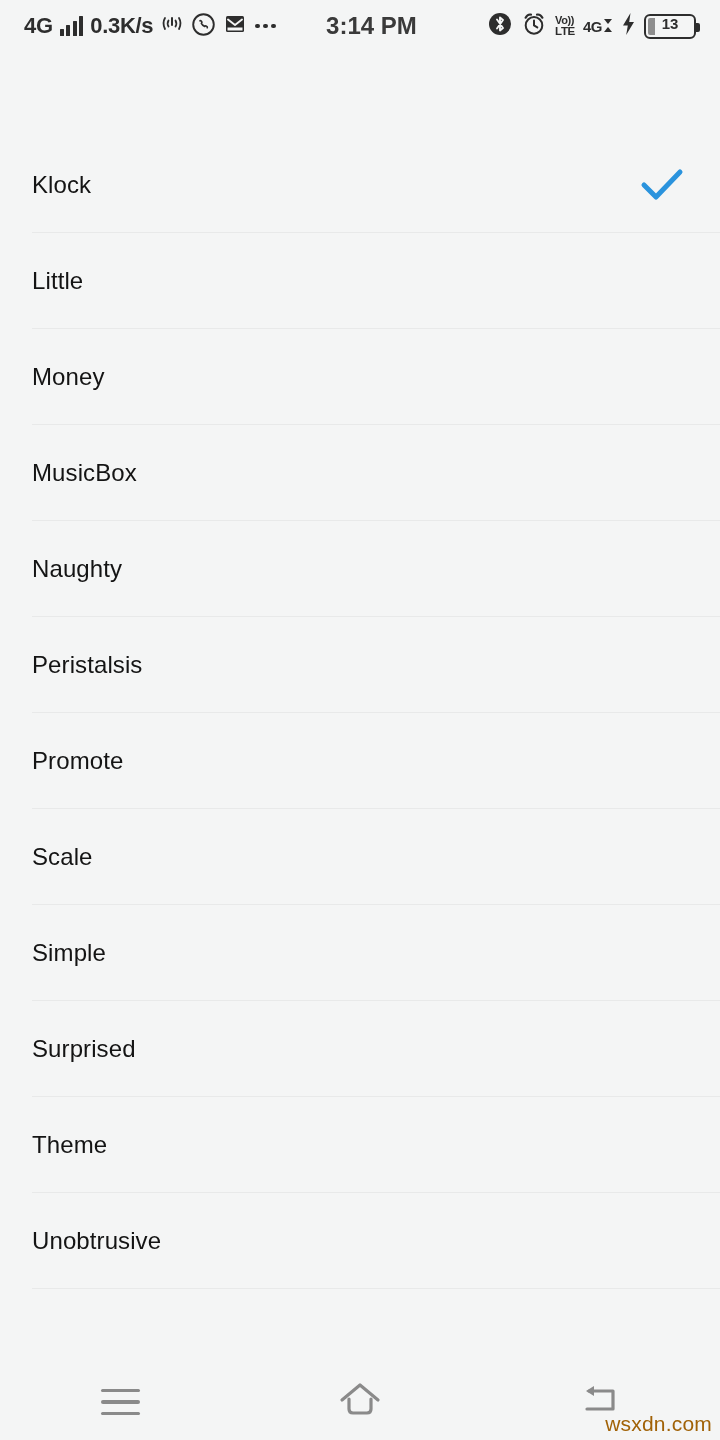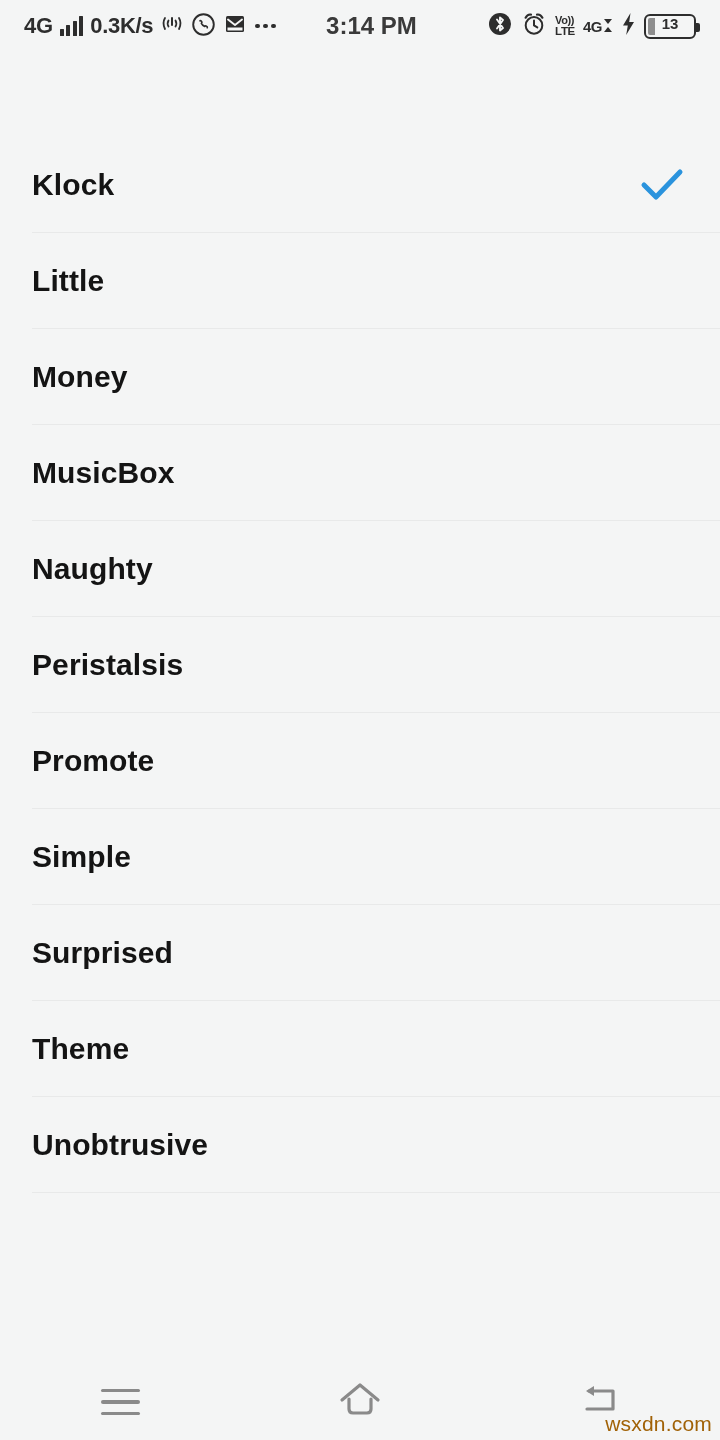--- a/index.html
+++ b/index.html
@@ -80,21 +80,21 @@
   }
   .row {
     position:relative; height:96px; display:flex; align-items:center;
     padding:0 32px; cursor:pointer;
   }
   .row::after {
     content:""; position:absolute; left:32px; right:0; bottom:0;
     height:1px; background:#e8e9e9;
   }
   .row-label {
-    font-size:30px; color:#141414; letter-spacing:0.1px; font-weight:bold;
+    font-size:24px; color:#141414; letter-spacing:0.1px; font-weight:normal;
   }
   .row-check { margin-left:auto; display:flex; align-items:center; }
 
   
   .navbar {
     position:absolute; bottom:0; left:0; width:720px; height:76px;
     background:#f4f5f5; display:flex; align-items:center;
   }
   .nav-btn {
     flex:1; height:76px; display:flex; align-items:center; justify-content:center;
@@ -220,20 +220,23 @@
       <div class="row">
         <span class="row-label">Naughty</span>
       </div>
       <div class="row">
         <span class="row-label">Peristalsis</span>
       </div>
       <div class="row">
         <span class="row-label">Promote</span>
       </div>
       <div class="row">
+        <span class="row-label">Scale</span>
+      </div>
+      <div class="row">
         <span class="row-label">Simple</span>
       </div>
       <div class="row">
         <span class="row-label">Surprised</span>
       </div>
       <div class="row">
         <span class="row-label">Theme</span>
       </div>
       <div class="row">
         <span class="row-label">Unobtrusive</span>

